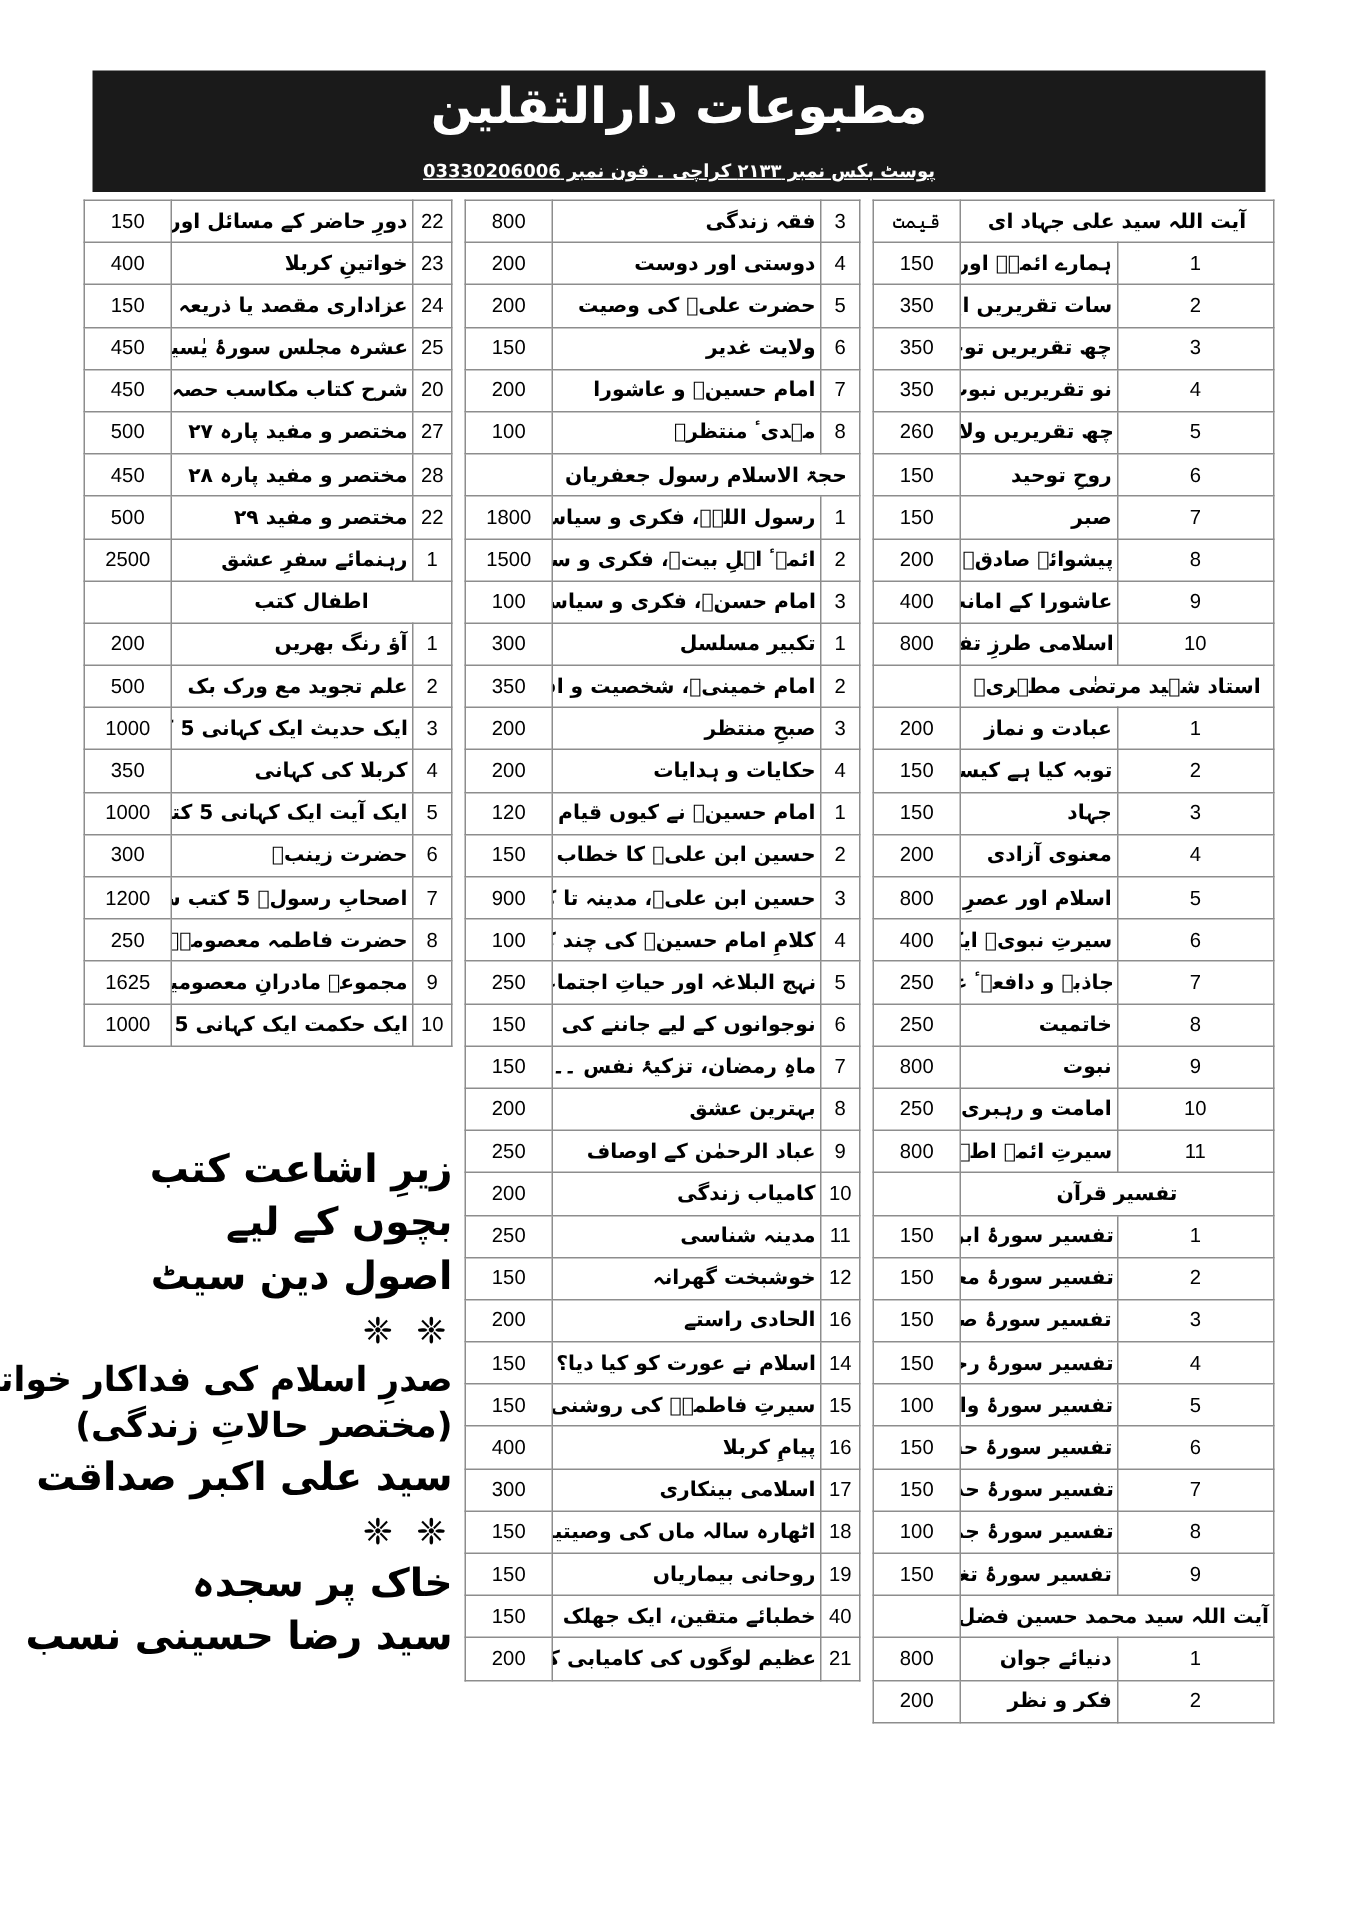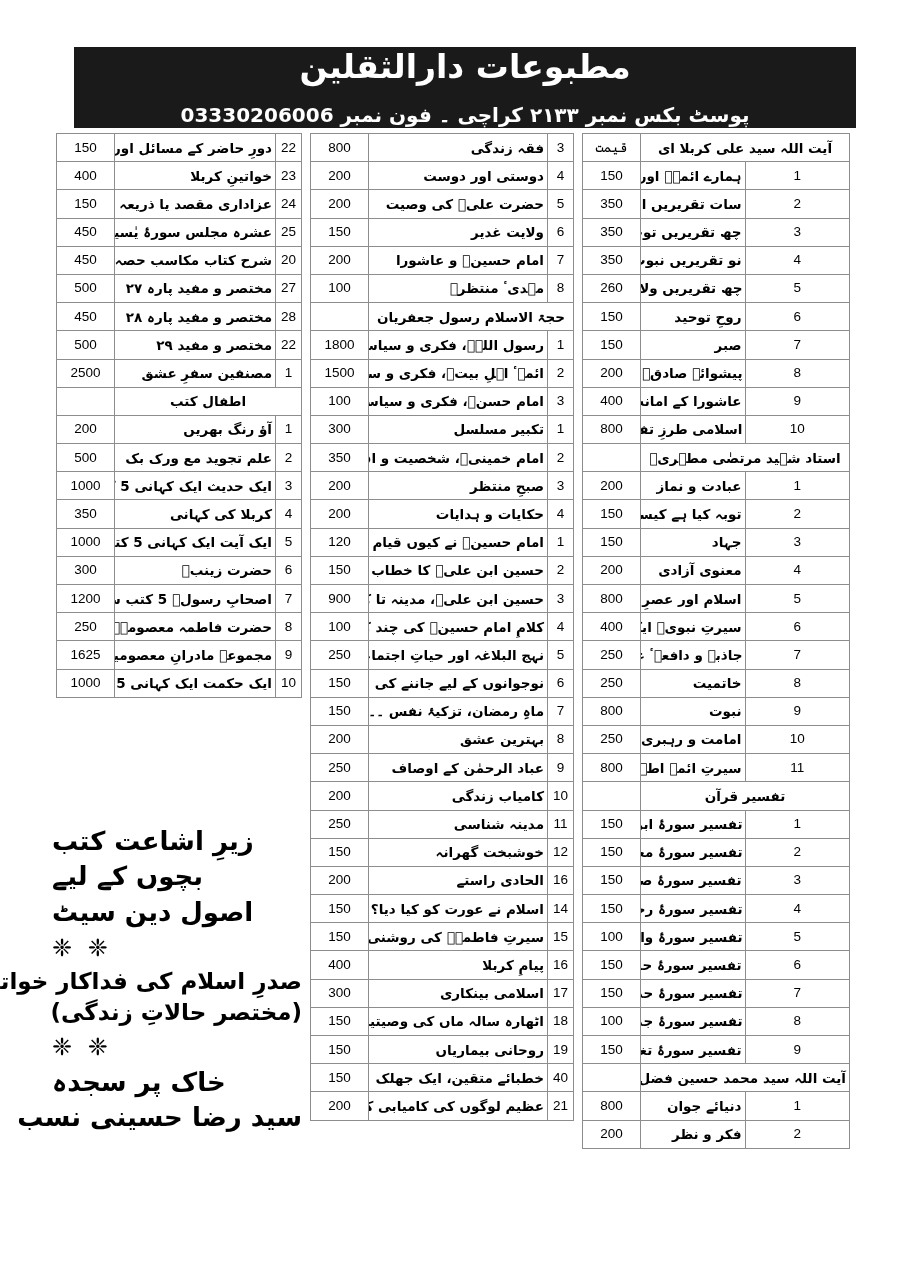--- a/index.html
+++ b/index.html
@@ -12,21 +12,21 @@
     height: 1280px;
     position: relative;
     font-family: "DejaVu Sans", "Liberation Sans", sans-serif;
     color: #000000;
     overflow: hidden;
   }
 
   
   #banner {
     position: absolute;
-    left: 74px;
+    left: 62px;
     top: 47px;
     width: 782px;
     height: 81px;
     background: #1a1a1a;
     color: #ffffff;
     display: flex;
     flex-direction: column;
     align-items: center;
     justify-content: center;
     overflow: hidden;
@@ -34,26 +34,27 @@
   }
   #banner .b-title {
     font-size: 33px;
     font-weight: bold;
     line-height: 1.12;
     letter-spacing: 0.5px;
     direction: rtl;
     white-space: nowrap;
   }
   #banner .b-sub {
-    font-size: 20px;
+    font-size: 12px;
     font-weight: bold;
     line-height: 1.1;
     margin-top: 18px;
     direction: rtl;
     white-space: nowrap;
+    text-decoration: underline;
   }
 
   
   .col {
     position: absolute;
     top: 133px;
     border-collapse: collapse;
     direction: rtl;
   }
   #col-right { right: 55px;  width: 268px; }
@@ -100,23 +101,23 @@
     text-align: center;
     font-weight: bold;
     font-size: 13.5px;
   }
   tr.section td.c-price-empty { }
 
   
   #upcoming {
     position: absolute;
     right: 603px;
-    top: 824px;
+    top: 763px;
     width: 250px;
-    text-align: left;
+    text-align: right;
     direction: rtl;
   }
   #upcoming .u-line {
     font-size: 26px;
     font-weight: bold;
     line-height: 1.36;
     white-space: nowrap;
   }
   #upcoming .u-line.small { font-size: 23px; }
   #upcoming .u-orn {
@@ -130,21 +131,21 @@
 
 <div id="banner">
   <div class="b-title">مطبوعات دارالثقلین</div>
   <div class="b-sub">پوسٹ بکس نمبر ٢١٣٣ کراچی ۔ فون نمبر 03330206006</div>
 </div>
 
 <div class="col" id="col-right">
   <table class="grid">
       <tbody id="tb-right">
         <tr class="section">
-          <td class="c-head" colspan="2">آیت اللہ سید علی کربلا ای</td>
+          <td class="c-head" colspan="2">آیت اللہ سید علی جہاد ای</td>
           <td class="c-price c-price-empty">قیمت</td>
         </tr>
         <tr>
           <td class="c-idx">1</td>
           <td class="c-title">ہمارے ائمہؑ اور سیاسی جدوجہد</td>
           <td class="c-price">150</td>
         </tr>
         <tr>
           <td class="c-idx">2</td>
           <td class="c-title">سات تقریریں ایمان کے موضوع پر</td>
@@ -535,21 +536,21 @@
           <td class="c-title">مختصر و مفید پارہ ٢٨</td>
           <td class="c-price">450</td>
         </tr>
         <tr>
           <td class="c-idx">22</td>
           <td class="c-title">مختصر و مفید ٢٩</td>
           <td class="c-price">500</td>
         </tr>
         <tr>
           <td class="c-idx">1</td>
-          <td class="c-title">مصنفین سفرِ عشق</td>
+          <td class="c-title">رہنمائے سفرِ عشق</td>
           <td class="c-price">2500</td>
         </tr>
         <tr class="section">
           <td class="c-head" colspan="2">اطفال کتب</td>
           <td class="c-price c-price-empty"></td>
         </tr>
         <tr>
           <td class="c-idx">1</td>
           <td class="c-title">آؤ رنگ بھریں</td>
           <td class="c-price">200</td>
@@ -603,16 +604,17 @@
     </table>
 </div>
 
 <div id="upcoming">
     <div class="u-line">زیرِ اشاعت کتب</div>
     <div class="u-line">بچوں کے لیے</div>
     <div class="u-line">اصول دین سیٹ</div>
     <div class="u-orn">❈ ❈</div>
     <div class="u-line small">صدرِ اسلام کی فداکار خواتین</div>
     <div class="u-line small">(مختصر حالاتِ زندگی)</div>
+    <div class="u-line">سید علی اکبر صداقت</div>
     <div class="u-orn">❈ ❈</div>
     <div class="u-line">خاک پر سجدہ</div>
     <div class="u-line">سید رضا حسینی نسب</div>
   </div>
 
 </body></html>

